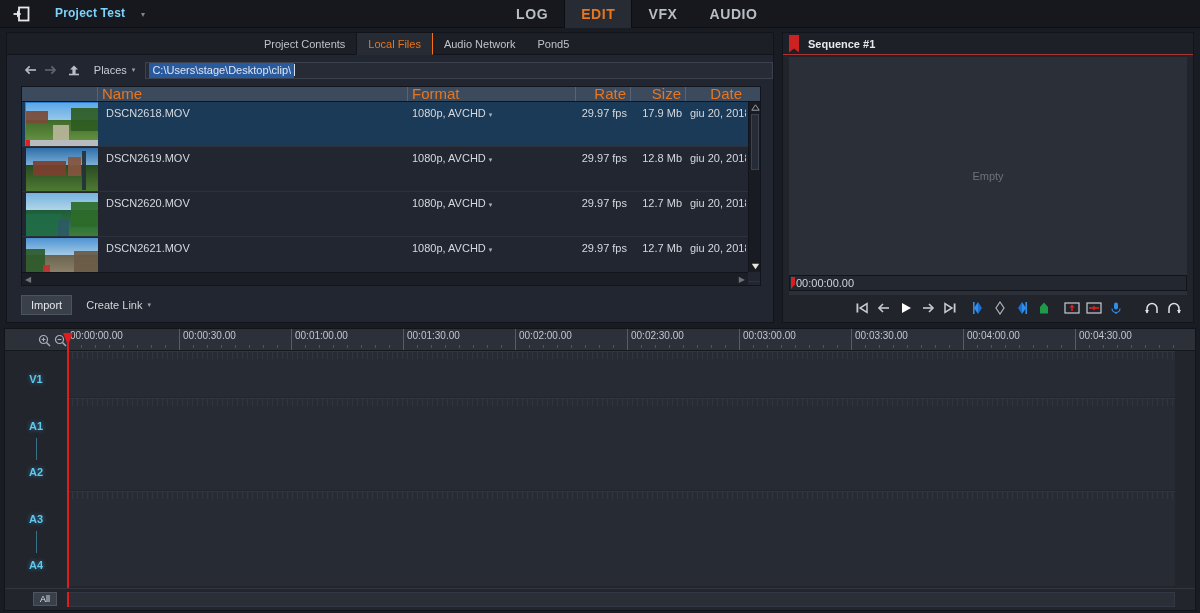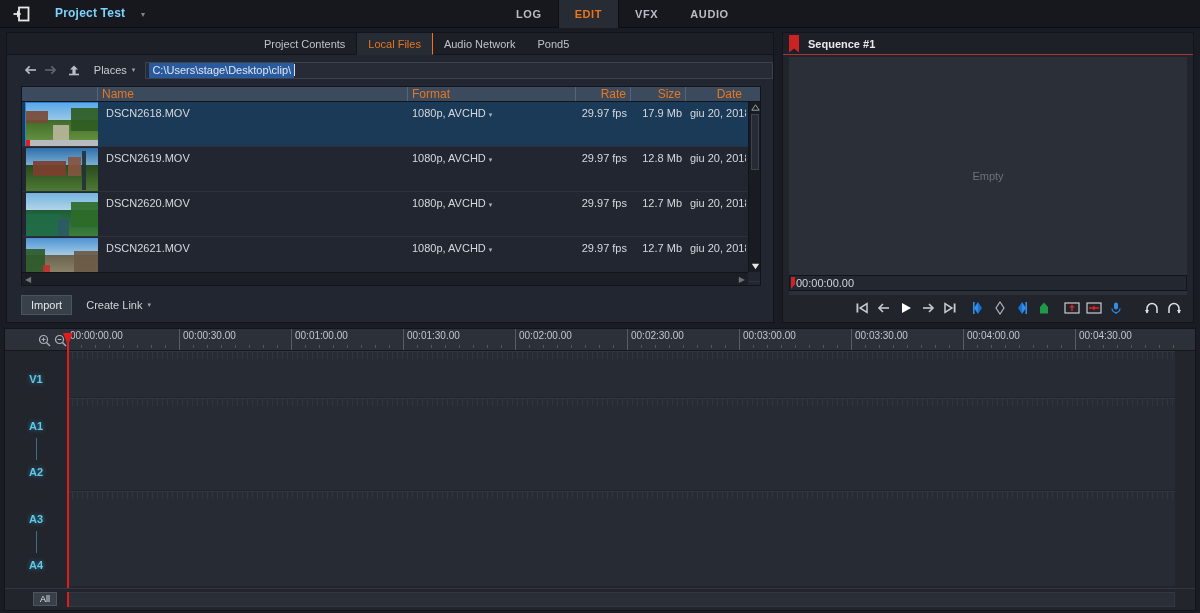--- a/index.html
+++ b/index.html
@@ -34,21 +34,21 @@
   .tb-caret{
     position:absolute;left:141px;top:10px;
     font-size:8px;color:#7f858d;
   }
 
   .mode-tabs{
     position:absolute;left:500px;top:0;height:28px;display:flex;
   }
   .mode-tab{
     position:relative;height:28px;line-height:28px;
-    padding:0 16px;font-size:11px;font-weight:bold;color:#b9bdc4;
+    padding:0 16px;font-size:14px;font-weight:bold;color:#b9bdc4;
     letter-spacing:.6px;cursor:default;
   }
   .mode-tab.active{
     background:#272b33;color:#e8761f;
     border-left:1px solid #0c0e11;border-right:1px solid #0c0e11;
   }
 
   
   .browser{
     position:absolute;left:6px;top:32px;width:768px;height:291px;
@@ -100,21 +100,21 @@
 
   
   .tbl{
     position:absolute;left:14px;top:53px;width:740px;height:200px;
     background:#222630;border:1px solid #11141a;
     overflow:hidden;
   }
   .thead{
     display:flex;height:15px;background:#3c4a5e;
     border-bottom:1px solid #11141a;
-    font-size:12px;color:#e8761f;
+    font-size:15px;color:#e8761f;
   }
   .th{padding:0 4px;line-height:14px;border-right:1px solid #566379;overflow:hidden;white-space:nowrap;}
   .th.c-thumb{width:76px;}
   .th.c-name{width:310px;}
   .th.c-format{width:168px;}
   .th.c-rate{width:55px;text-align:right;}
   .th.c-size{width:55px;text-align:right;}
   .th.c-date{width:60px;text-align:right;border-right:none;}
 
   .trow{

